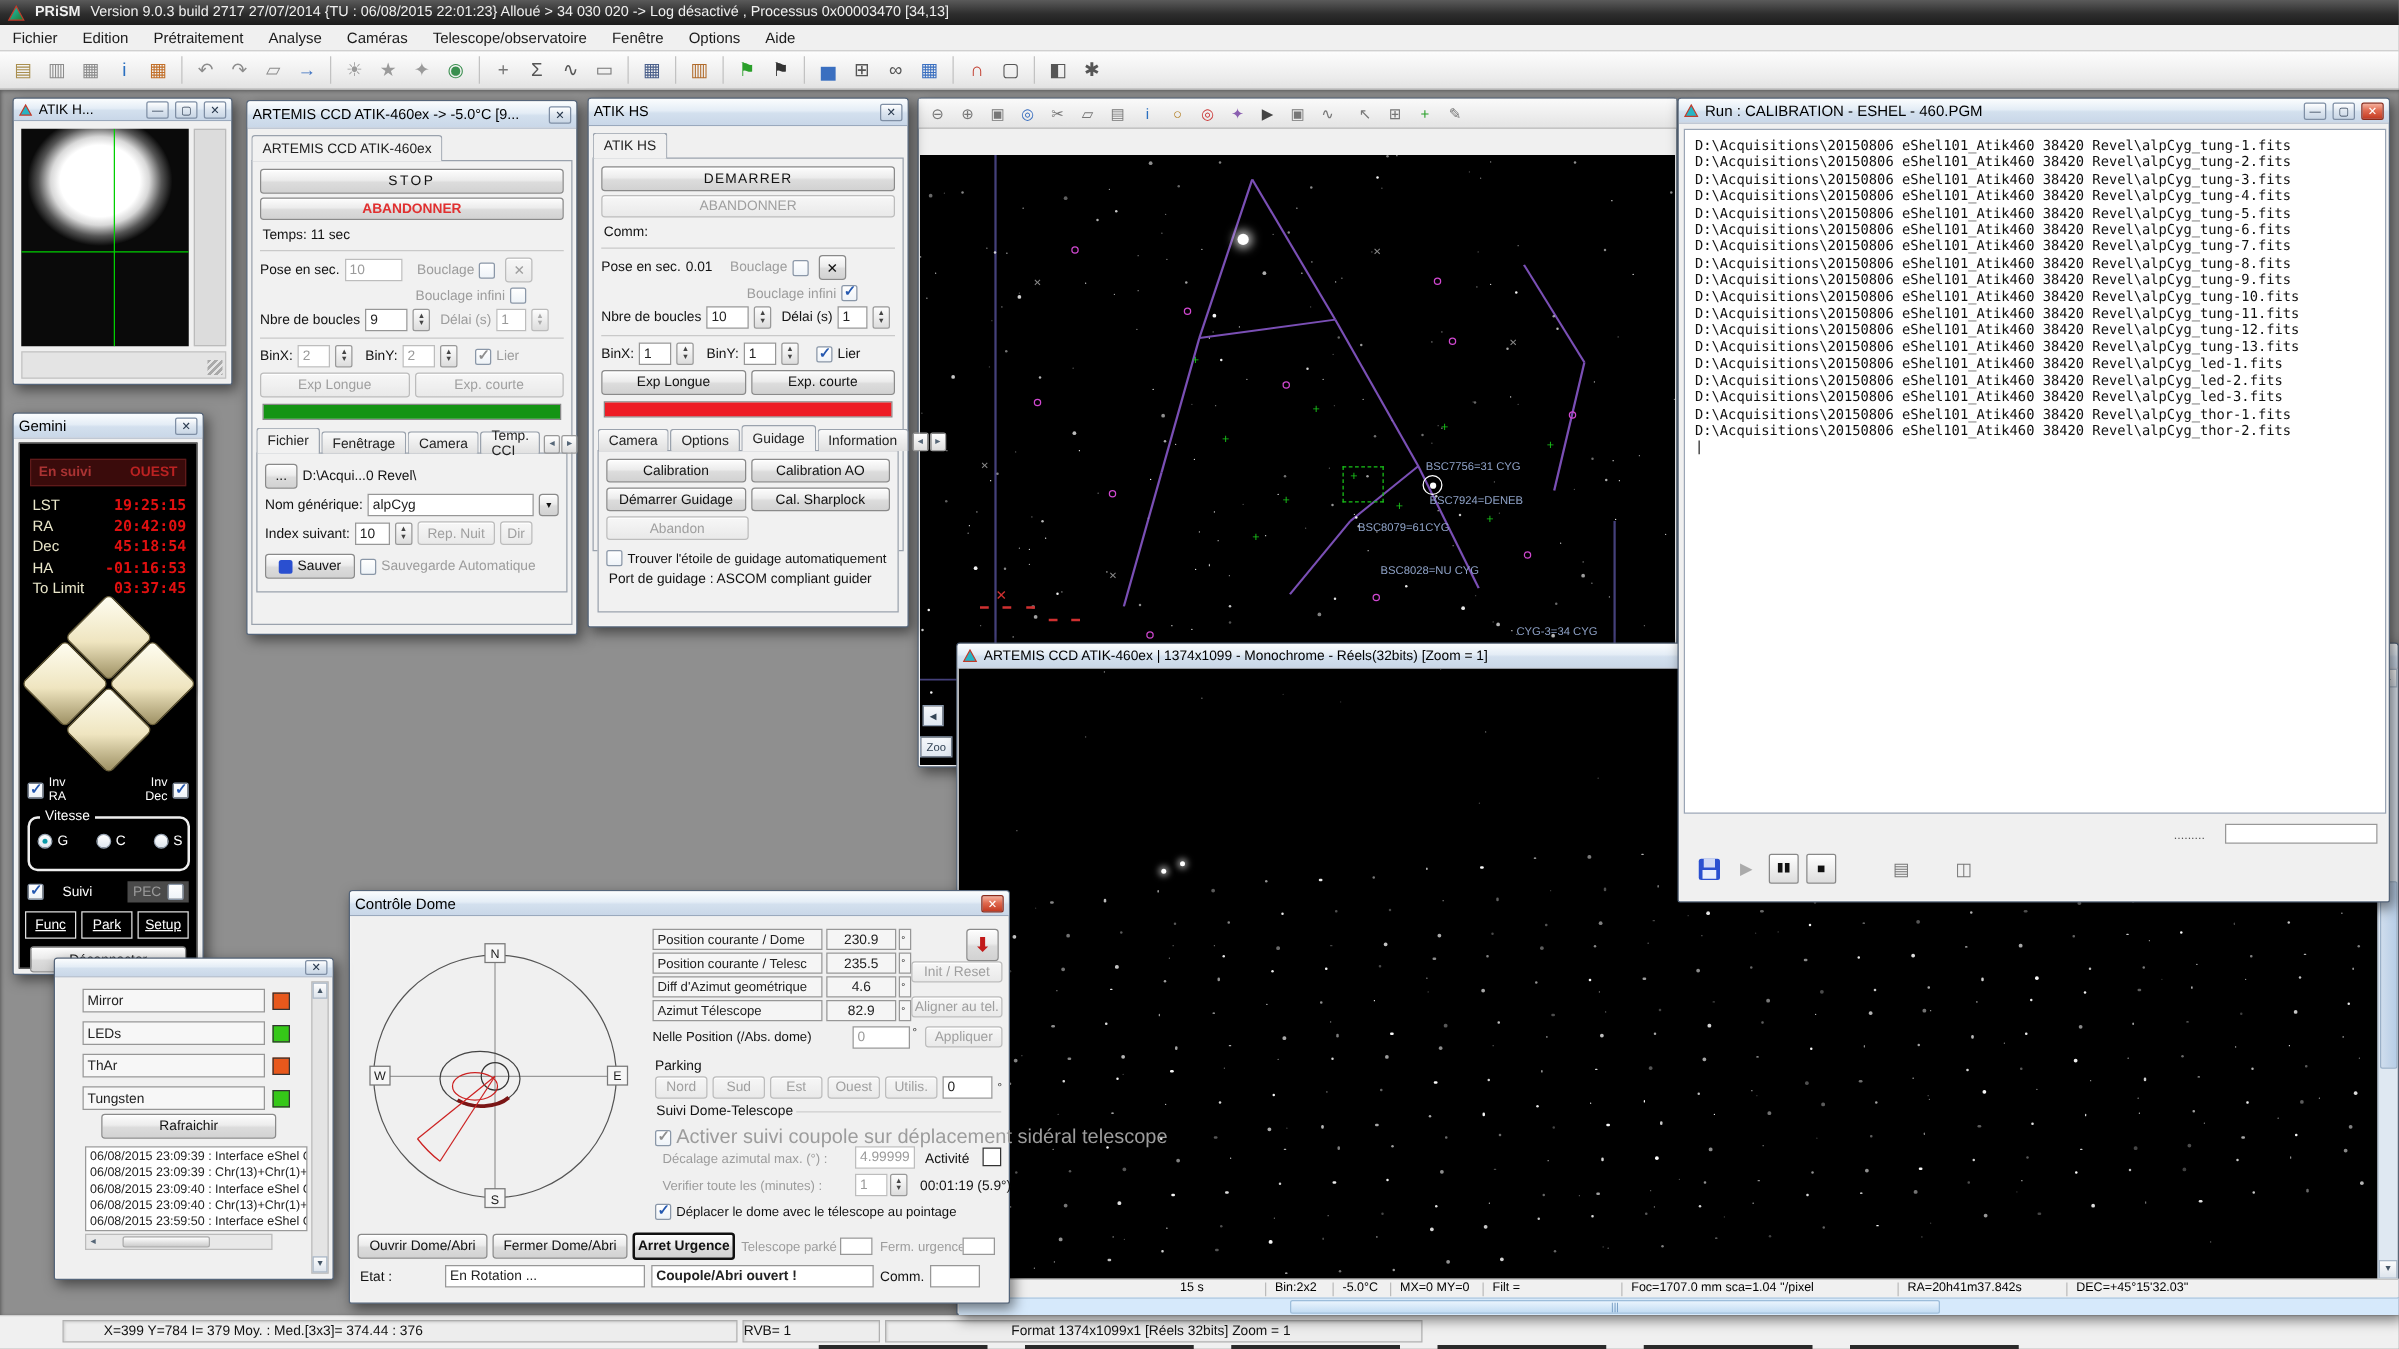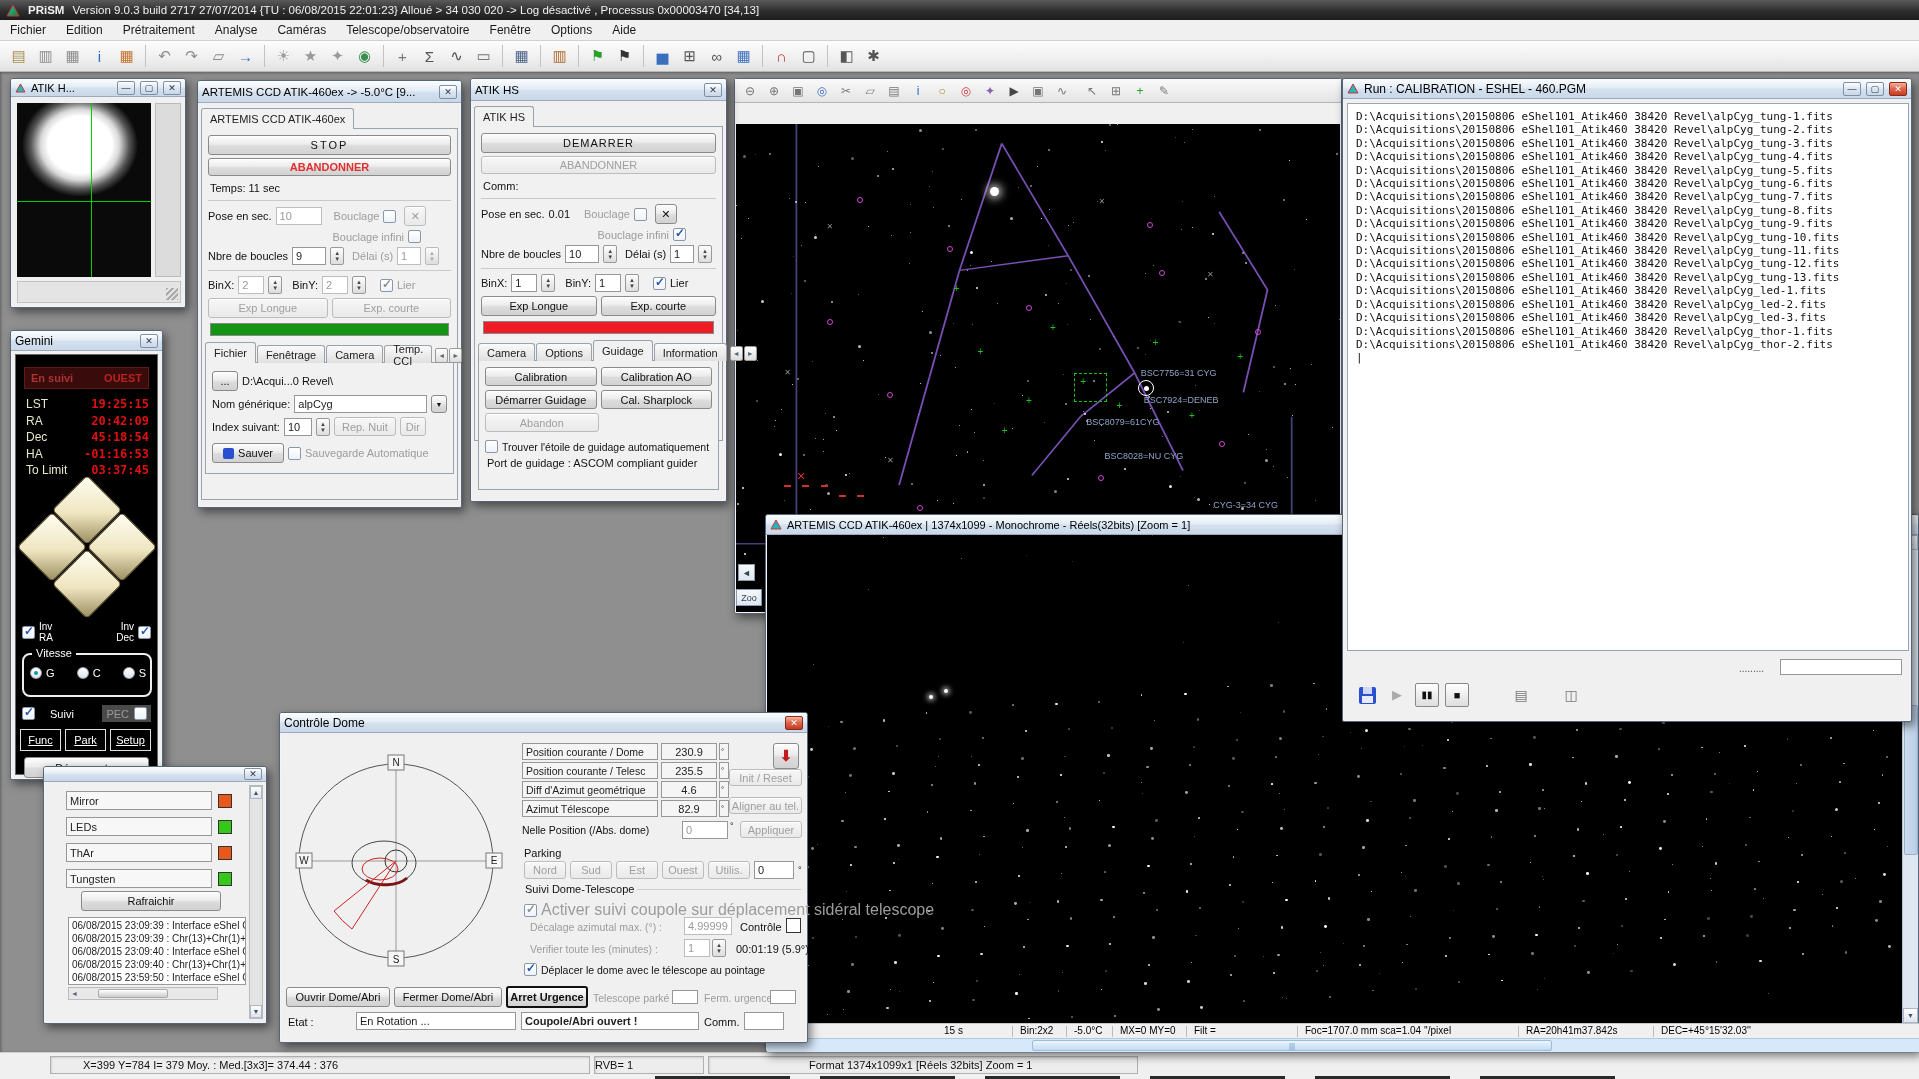--- a/index.html
+++ b/index.html
@@ -1025,21 +1025,21 @@
         <span class="lbl" style="font-size: 9px;">°</span>
       </div>
     <div style="position:absolute;left:242px;top:176px;right:6px;border-top:1px solid #cdcdcd"></div>
     <span class="lbl" style="position:absolute;left:242px;top:170px;background:#f0f0f0;padding:0 3px">Suivi Dome-Telescope</span>
     <div style="position:absolute;left:244px;top:188px;display:flex;gap:4px;align-items:center">
       <span class="cb dimchk"></span>
       <span class="lbl dim" style="font-size:16px">Activer suivi coupole sur déplacement sidéral telescope</span>
     </div>
     <span class="lbl dim" style="position:absolute;left:250px;top:208px;font-size:10.5px">Décalage azimutal max. (°) :</span>
     <div class="fld dis" style="position:absolute;left:404px;top:204px;width:48px">4.99999</div>
-    <span class="lbl" style="position:absolute;left:460px;top:208px">Contrôle</span>
+    <span class="lbl" style="position:absolute;left:460px;top:208px">Activité</span>
     <div style="position:absolute;left:506px;top:205px;width:15px;height:15px;border:1px solid #333;background:#fff"></div>
     <span class="lbl dim" style="position:absolute;left:250px;top:230px;font-size:10.5px">Verifier toute les (minutes) :</span>
     <div class="fld dis" style="position:absolute;left:404px;top:226px;width:26px">1</div>
     <span class="spin" style="position:absolute;left:432px;top:226px">
         <span>▲</span>
         <span>▼</span>
       </span>
     <span class="lbl" style="position:absolute;left:456px;top:230px">00:01:19 (5.9°)</span>
     <div style="position:absolute;left:244px;top:250px;display:flex;gap:4px;align-items:center">
       <span class="cb on"></span>

